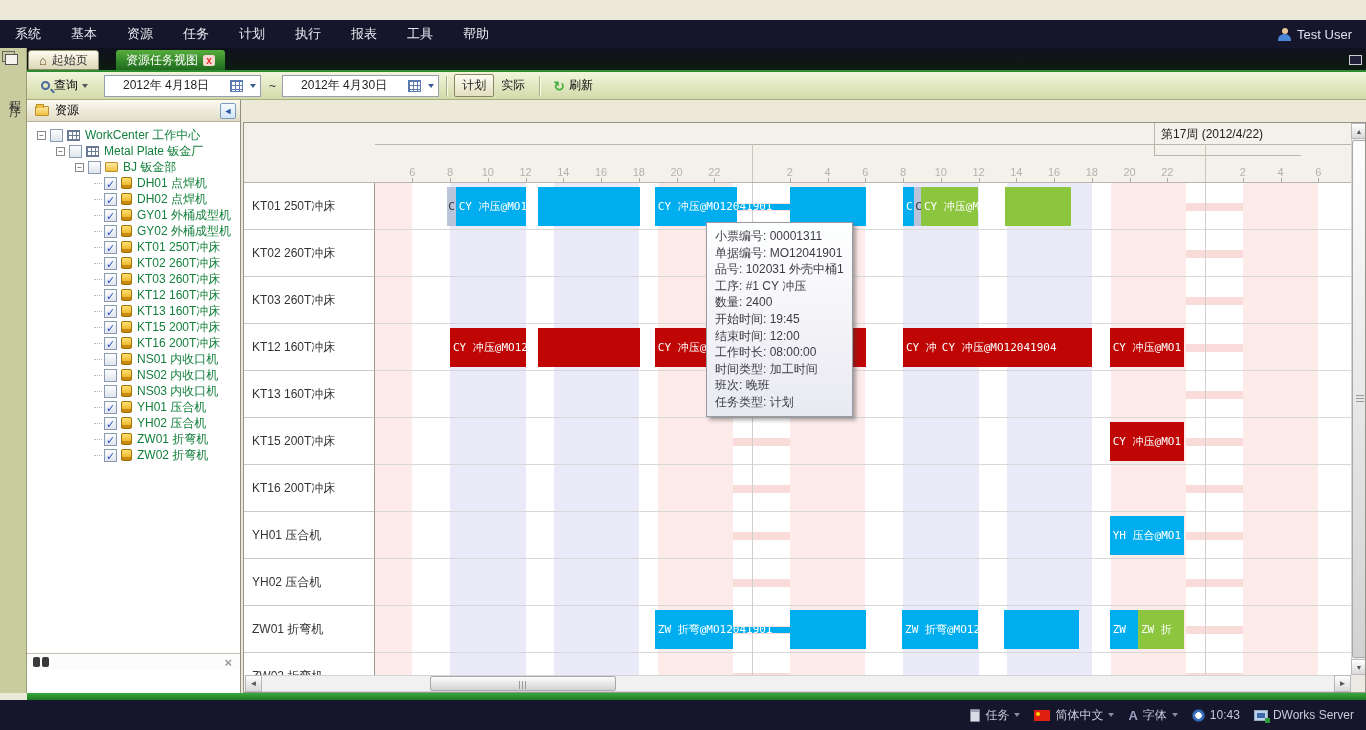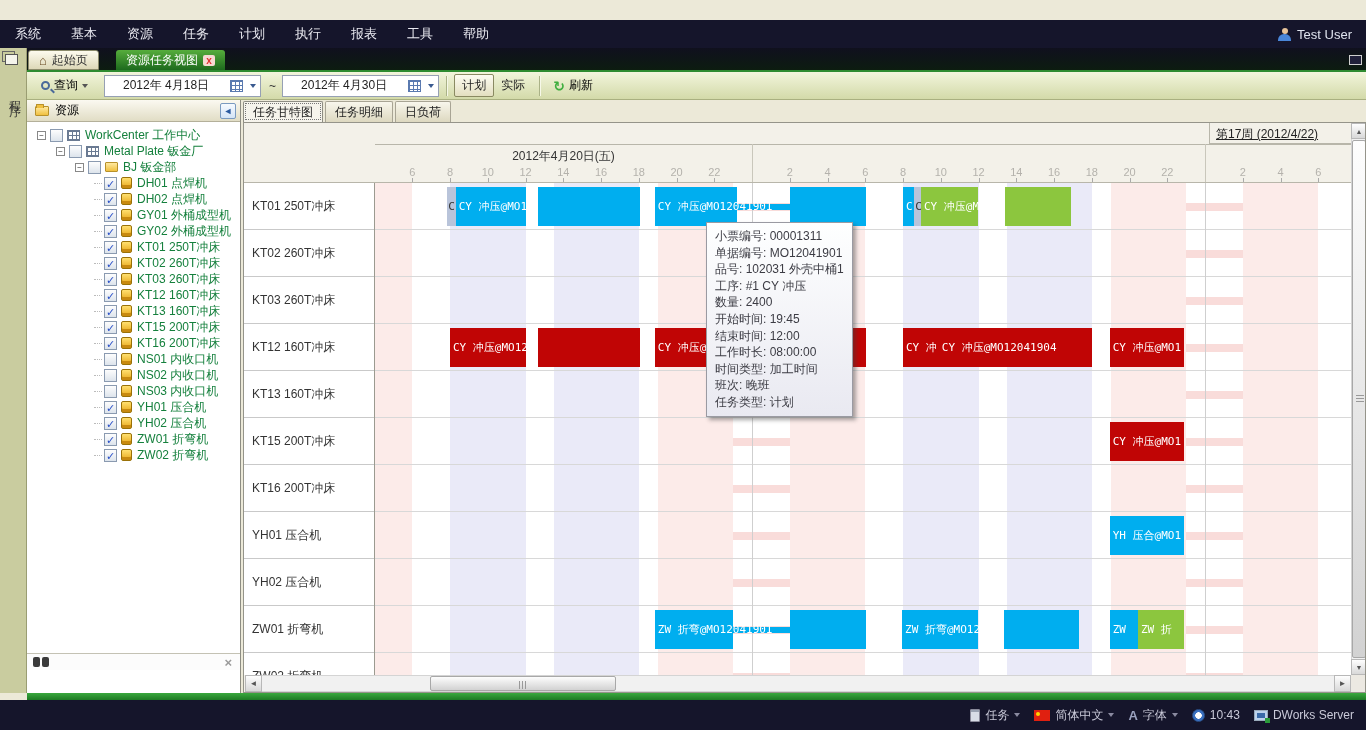--- a/index.html
+++ b/index.html
@@ -339,30 +339,24 @@
           <div class="node-icon icon-machine"></div>
           <div class="tree-label">ZW02 折弯机</div>
         </div>
       </div>
     <div class="findbar">
       <span class="binoc"></span>
       <span class="find-close">×</span>
     </div>
   </div>
 
-  <div class="abs vtabs" id="vtabs">
-      <div class="vtab active">任务甘特图</div>
-      <div class="vtab">任务明细</div>
-      <div class="vtab">日负荷</div>
-    </div>
 
   <div class="abs gantt-panel" id="gantt">
-      <div class="gp week-cell" style="left: 965px; top: 0px; width: 147px; height: 21px; text-decoration: underline;">第17周 (2012/4/22)</div>
+      <div class="gp week-cell" style="left: 910px; top: 0px; width: 147px; height: 33px;">第17周 (2012/4/22)</div>
       <div class="gp hline" style="left: 131px; top: 21px; width: 977px;"></div>
-      <div class="gp date-label" style="left: 131px; top: 22px; width: 377px; height: 20px;">2012年4月20日(五)</div>
       <div class="gp vline" style="left: 508px; top: 21px; height: 38px;"></div>
       <div class="gp date-label" style="left: 961px; top: 22px; width: 147px; height: 20px;"></div>
       <div class="gp vline" style="left: 961px; top: 21px; height: 38px;"></div>
       <div class="hour-label" style="left: 168.25px; top: 43px;">6</div>
       <div class="tickmark" style="left: 168.25px; top: 55px;"></div>
       <div class="hour-label" style="left: 206px; top: 43px;">8</div>
       <div class="tickmark" style="left: 206px; top: 55px;"></div>
       <div class="hour-label" style="left: 243.75px; top: 43px;">10</div>
       <div class="tickmark" style="left: 243.75px; top: 55px;"></div>
       <div class="hour-label" style="left: 281.5px; top: 43px;">12</div>

